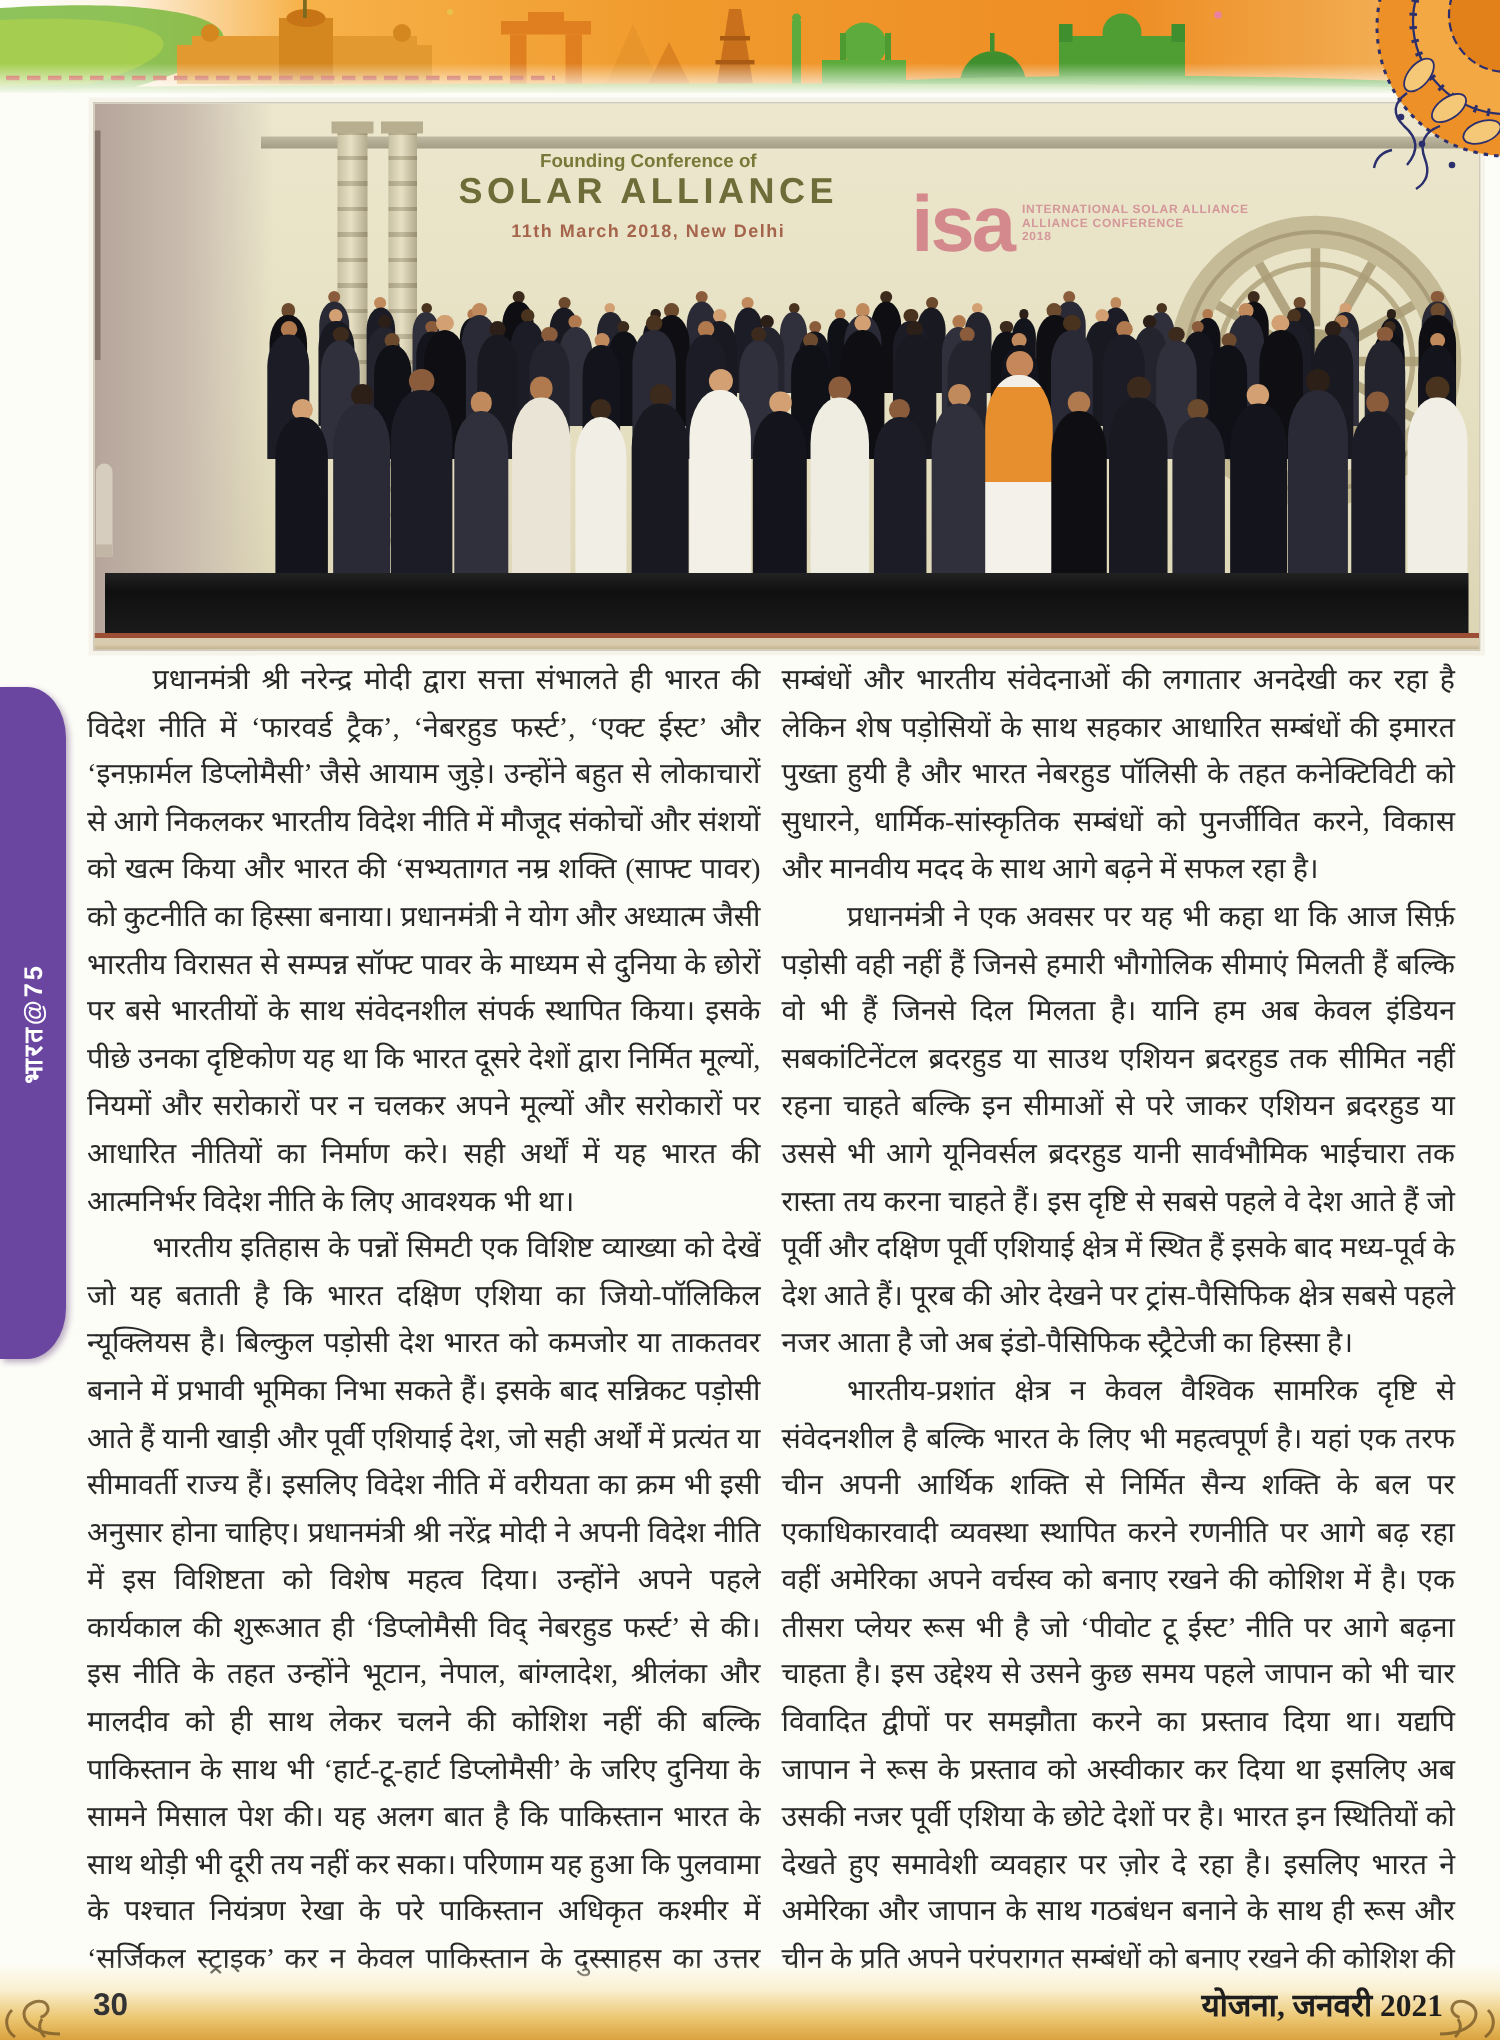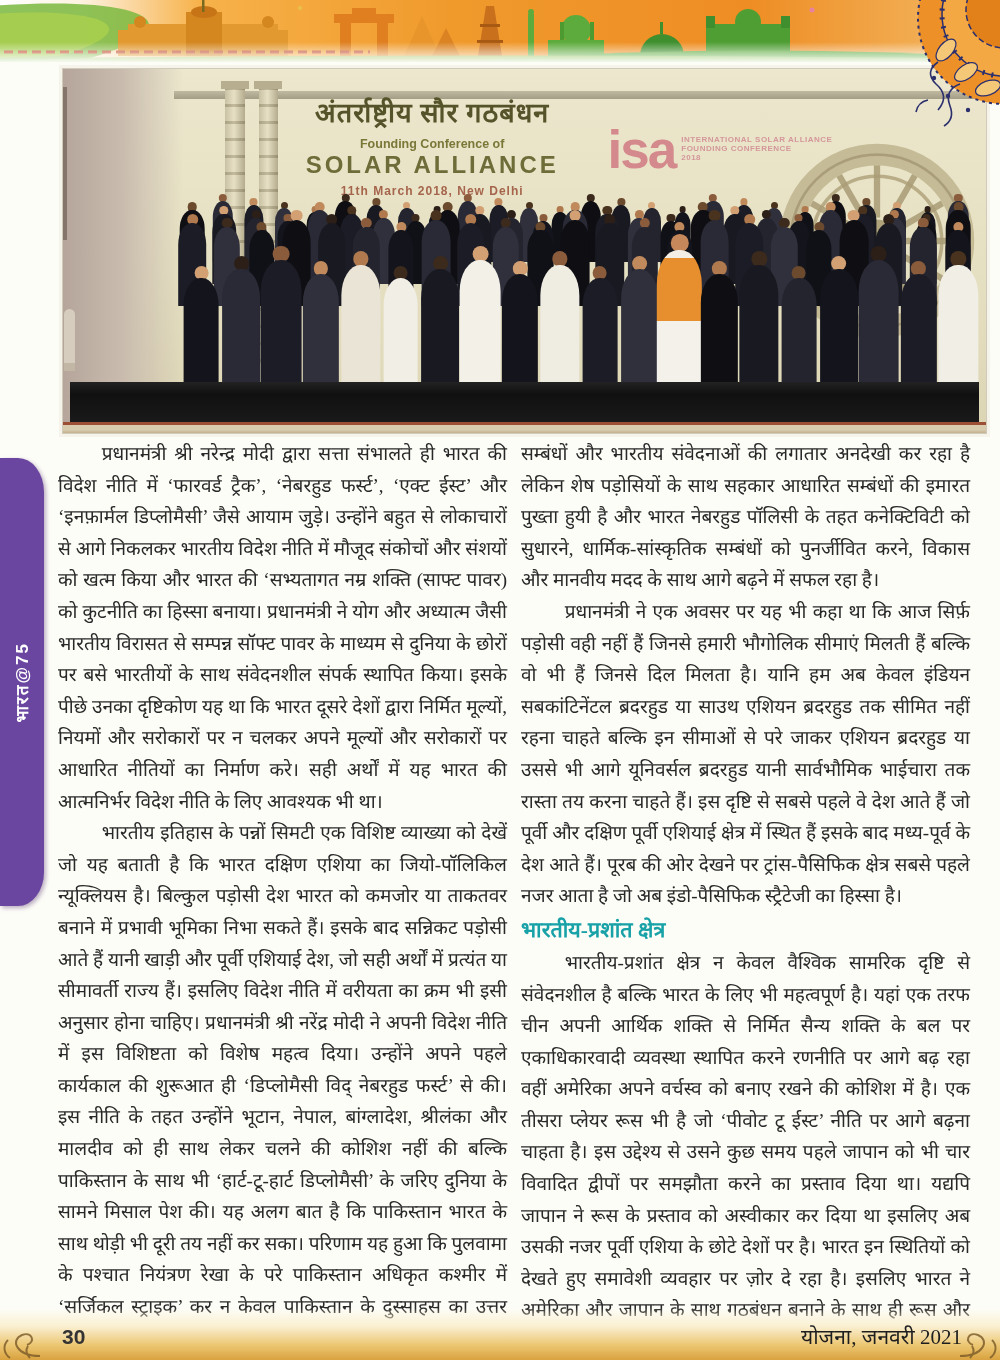--- a/index.html
+++ b/index.html
@@ -66,21 +66,21 @@
   .article p{margin:0;text-align:justify;font-size:19px;line-height:31.6px;color:#282828;text-indent:2.3em;}
   .article p.cont{text-indent:0;}
   .article h2{margin:3px 0 2px;font-size:21.5px;line-height:30px;color:#18a2a8;font-weight:700;}
   .article h2.first{margin-top:0;}
 
   
   .footer{position:absolute;left:0;right:0;bottom:0;height:52px;
           background:linear-gradient(180deg,rgba(255,255,255,0) 0%,#faf0d2 35%,#ecc671 72%,#d9a23f 100%);z-index:6;}
   .pageno{position:absolute;left:62px;bottom:11px;font-size:21px;font-weight:700;color:#333;
           font-family:"Liberation Sans",sans-serif;}
-  .issue{position:absolute;right:38px;bottom:10px;font-size:21px;font-weight:400;color:#1e1e1e;}
+  .issue{position:absolute;right:38px;bottom:10px;font-size:21px;font-weight:700;color:#1e1e1e;}
   .flourish{position:absolute;bottom:0;width:46px;height:46px;opacity:.8;}
   .flourish.left{left:0;} .flourish.right{right:0;transform:scaleX(-1);}
 </style>
 </head>
 <body>
 
 <div class="page">
 
   <div class="masthead">
     <svg width="1000" height="62" viewBox="0 0 1000 62" preserveAspectRatio="none">
@@ -191,31 +191,30 @@
         <line x1="110" y1="26" x2="110" y2="84" transform="rotate(240 110 110)"></line>
         <line x1="110" y1="26" x2="110" y2="84" transform="rotate(270 110 110)"></line>
         <line x1="110" y1="26" x2="110" y2="84" transform="rotate(300 110 110)"></line>
         <line x1="110" y1="26" x2="110" y2="84" transform="rotate(330 110 110)"></line>
       </g>
       <circle cx="110" cy="110" r="24" fill="#ab9e76"></circle>
         <circle cx="110" cy="110" r="10" fill="#8f8260"></circle>
     </svg>
 
     <div class="banner">
-      <div class="hline1">अंतर्राष्ट्रीय सौर गठबंधन</div>
       <div class="eline1">Founding Conference of</div>
       <div class="eline3">SOLAR ALLIANCE</div>
       <div class="dline">11th March 2018, New Delhi</div>
     </div>
 
     <div class="isa-logo">
       <span class="isa-word">isa</span>
       <span class="isa-caption">
         <span>INTERNATIONAL SOLAR ALLIANCE</span>
-        <span>FOUNDING CONFERENCE</span>
+        <span>ALLIANCE CONFERENCE</span>
         <span>2018</span>
       </span>
     </div>
 
     <div class="people" id="people">
         <div class="person" style="left: 14%; bottom: 47%; height: 56px; width: 16.8px;">
           <div class="head" style="background: rgb(44, 31, 23);"></div>
           <div class="torso" style="background: rgb(20, 20, 28);"></div>
         </div>
         <div class="person" style="left: 17.32%; bottom: 47%; height: 68px; width: 20.4px;">
@@ -600,21 +599,20 @@
   </div>
 
   <main class="article">
     <div class="col">
       <p>प्रधानमंत्री श्री नरेन्द्र मोदी द्वारा सत्ता संभालते ही भारत की विदेश नीति में ‘फारवर्ड ट्रैक’, ‘नेबरहुड फर्स्ट’, ‘एक्ट ईस्ट’ और ‘इनफ़ार्मल डिप्लोमैसी’ जैसे आयाम जुड़े। उन्होंने बहुत से लोकाचारों से आगे निकलकर भारतीय विदेश नीति में मौजूद संकोचों और संशयों को खत्म किया और भारत की ‘सभ्यतागत नम्र शक्ति (साफ्ट पावर) को कुटनीति का हिस्सा बनाया। प्रधानमंत्री ने योग और अध्यात्म जैसी भारतीय विरासत से सम्पन्न सॉफ्ट पावर के माध्यम से दुनिया के छोरों पर बसे भारतीयों के साथ संवेदनशील संपर्क स्थापित किया। इसके पीछे उनका दृष्टिकोण यह था कि भारत दूसरे देशों द्वारा निर्मित मूल्यों, नियमों और सरोकारों पर न चलकर अपने मूल्यों और सरोकारों पर आधारित नीतियों का निर्माण करे। सही अर्थों में यह भारत की आत्मनिर्भर विदेश नीति के लिए आवश्यक भी था।</p>
       <p>भारतीय इतिहास के पन्नों सिमटी एक विशिष्ट व्याख्या को देखें जो यह बताती है कि भारत दक्षिण एशिया का जियो-पॉलिकिल न्यूक्लियस है। बिल्कुल पड़ोसी देश भारत को कमजोर या ताकतवर बनाने में प्रभावी भूमिका निभा सकते हैं। इसके बाद सन्निकट पड़ोसी आते हैं यानी खाड़ी और पूर्वी एशियाई देश, जो सही अर्थों में प्रत्यंत या सीमावर्ती राज्य हैं। इसलिए विदेश नीति में वरीयता का क्रम भी इसी अनुसार होना चाहिए। प्रधानमंत्री श्री नरेंद्र मोदी ने अपनी विदेश नीति में इस विशिष्टता को विशेष महत्व दिया। उन्होंने अपने पहले कार्यकाल की शुरूआत ही ‘डिप्लोमैसी विद् नेबरहुड फर्स्ट’ से की। इस नीति के तहत उन्होंने भूटान, नेपाल, बांग्लादेश, श्रीलंका और मालदीव को ही साथ लेकर चलने की कोशिश नहीं की बल्कि पाकिस्तान के साथ भी ‘हार्ट-टू-हार्ट डिप्लोमैसी’ के जरिए दुनिया के सामने मिसाल पेश की। यह अलग बात है कि पाकिस्तान भारत के साथ थोड़ी भी दूरी तय नहीं कर सका। परिणाम यह हुआ कि पुलवामा के पश्चात नियंत्रण रेखा के परे पाकिस्तान अधिकृत कश्मीर में ‘सर्जिकल स्ट्राइक’ कर न केवल पाकिस्तान के दुस्साहस का उत्तर दिया बल्कि दुनिया को भी यह संदेश भी दिया कि भारत विरोधी ताकतों के खिलाफ भारत ‘फिजिकल रेस्पांस’ की रणनीति से परहेज नहीं करेगा। भारत के पड़ोसियों में पाकिस्तान के अतिरिक्त नेपाल कम्युनिस्ट सत्ता में चीनी प्रभाव के तहत भारत के प्रति ऐतिहासिक</p>
     </div>
     <div class="col">
       <p class="cont">सम्बंधों और भारतीय संवेदनाओं की लगातार अनदेखी कर रहा है लेकिन शेष पड़ोसियों के साथ सहकार आधारित सम्बंधों की इमारत पुख्ता हुयी है और भारत नेबरहुड पॉलिसी के तहत कनेक्टिविटी को सुधारने, धार्मिक-सांस्कृतिक सम्बंधों को पुनर्जीवित करने, विकास और मानवीय मदद के साथ आगे बढ़ने में सफल रहा है।</p>
       <p>प्रधानमंत्री ने एक अवसर पर यह भी कहा था कि आज सिर्फ़ पड़ोसी वही नहीं हैं जिनसे हमारी भौगोलिक सीमाएं मिलती हैं बल्कि वो भी हैं जिनसे दिल मिलता है। यानि हम अब केवल इंडियन सबकांटिनेंटल ब्रदरहुड या साउथ एशियन ब्रदरहुड तक सीमित नहीं रहना चाहते बल्कि इन सीमाओं से परे जाकर एशियन ब्रदरहुड या उससे भी आगे यूनिवर्सल ब्रदरहुड यानी सार्वभौमिक भाईचारा तक रास्ता तय करना चाहते हैं। इस दृष्टि से सबसे पहले वे देश आते हैं जो पूर्वी और दक्षिण पूर्वी एशियाई क्षेत्र में स्थित हैं इसके बाद मध्य-पूर्व के देश आते हैं। पूरब की ओर देखने पर ट्रांस-पैसिफिक क्षेत्र सबसे पहले नजर आता है जो अब इंडो-पैसिफिक स्ट्रैटेजी का हिस्सा है।</p>
-      <h2>भारतीय-प्रशांत क्षेत्र</h2>
       <p>भारतीय-प्रशांत क्षेत्र न केवल वैश्विक सामरिक दृष्टि से संवेदनशील है बल्कि भारत के लिए भी महत्वपूर्ण है। यहां एक तरफ चीन अपनी आर्थिक शक्ति से निर्मित सैन्य शक्ति के बल पर एकाधिकारवादी व्यवस्था स्थापित करने रणनीति पर आगे बढ़ रहा वहीं अमेरिका अपने वर्चस्व को बनाए रखने की कोशिश में है। एक तीसरा प्लेयर रूस भी है जो ‘पीवोट टू ईस्ट’ नीति पर आगे बढ़ना चाहता है। इस उद्देश्य से उसने कुछ समय पहले जापान को भी चार विवादित द्वीपों पर समझौता करने का प्रस्ताव दिया था। यद्यपि जापान ने रूस के प्रस्ताव को अस्वीकार कर दिया था इसलिए अब उसकी नजर पूर्वी एशिया के छोटे देशों पर है। भारत इन स्थितियों को देखते हुए समावेशी व्यवहार पर ज़ोर दे रहा है। इसलिए भारत ने अमेरिका और जापान के साथ गठबंधन बनाने के साथ ही रूस और चीन के प्रति अपने परंपरागत सम्बंधों को बनाए रखने की कोशिश की है। उदाहरण के तौर पर एक तरफ भारत ने भारतीय-प्रशांत क्षेत्र में स्ट्रैटेजिक क्वाड्रीलैटरल (क्वैड) की</p>
     </div>
   </main>
 
   <div class="footer">
     <svg class="flourish left" viewBox="0 0 46 46">
       <g fill="none" stroke="#7a5a28" stroke-width="2">
         <path d="M40,42 C16,42 10,26 22,21 C32,17 36,28 27,31"></path>
         <path d="M10,44 C3,39 3,31 8,26"></path>
         <path d="M30,44 q-6,-6 -2,-12"></path>

